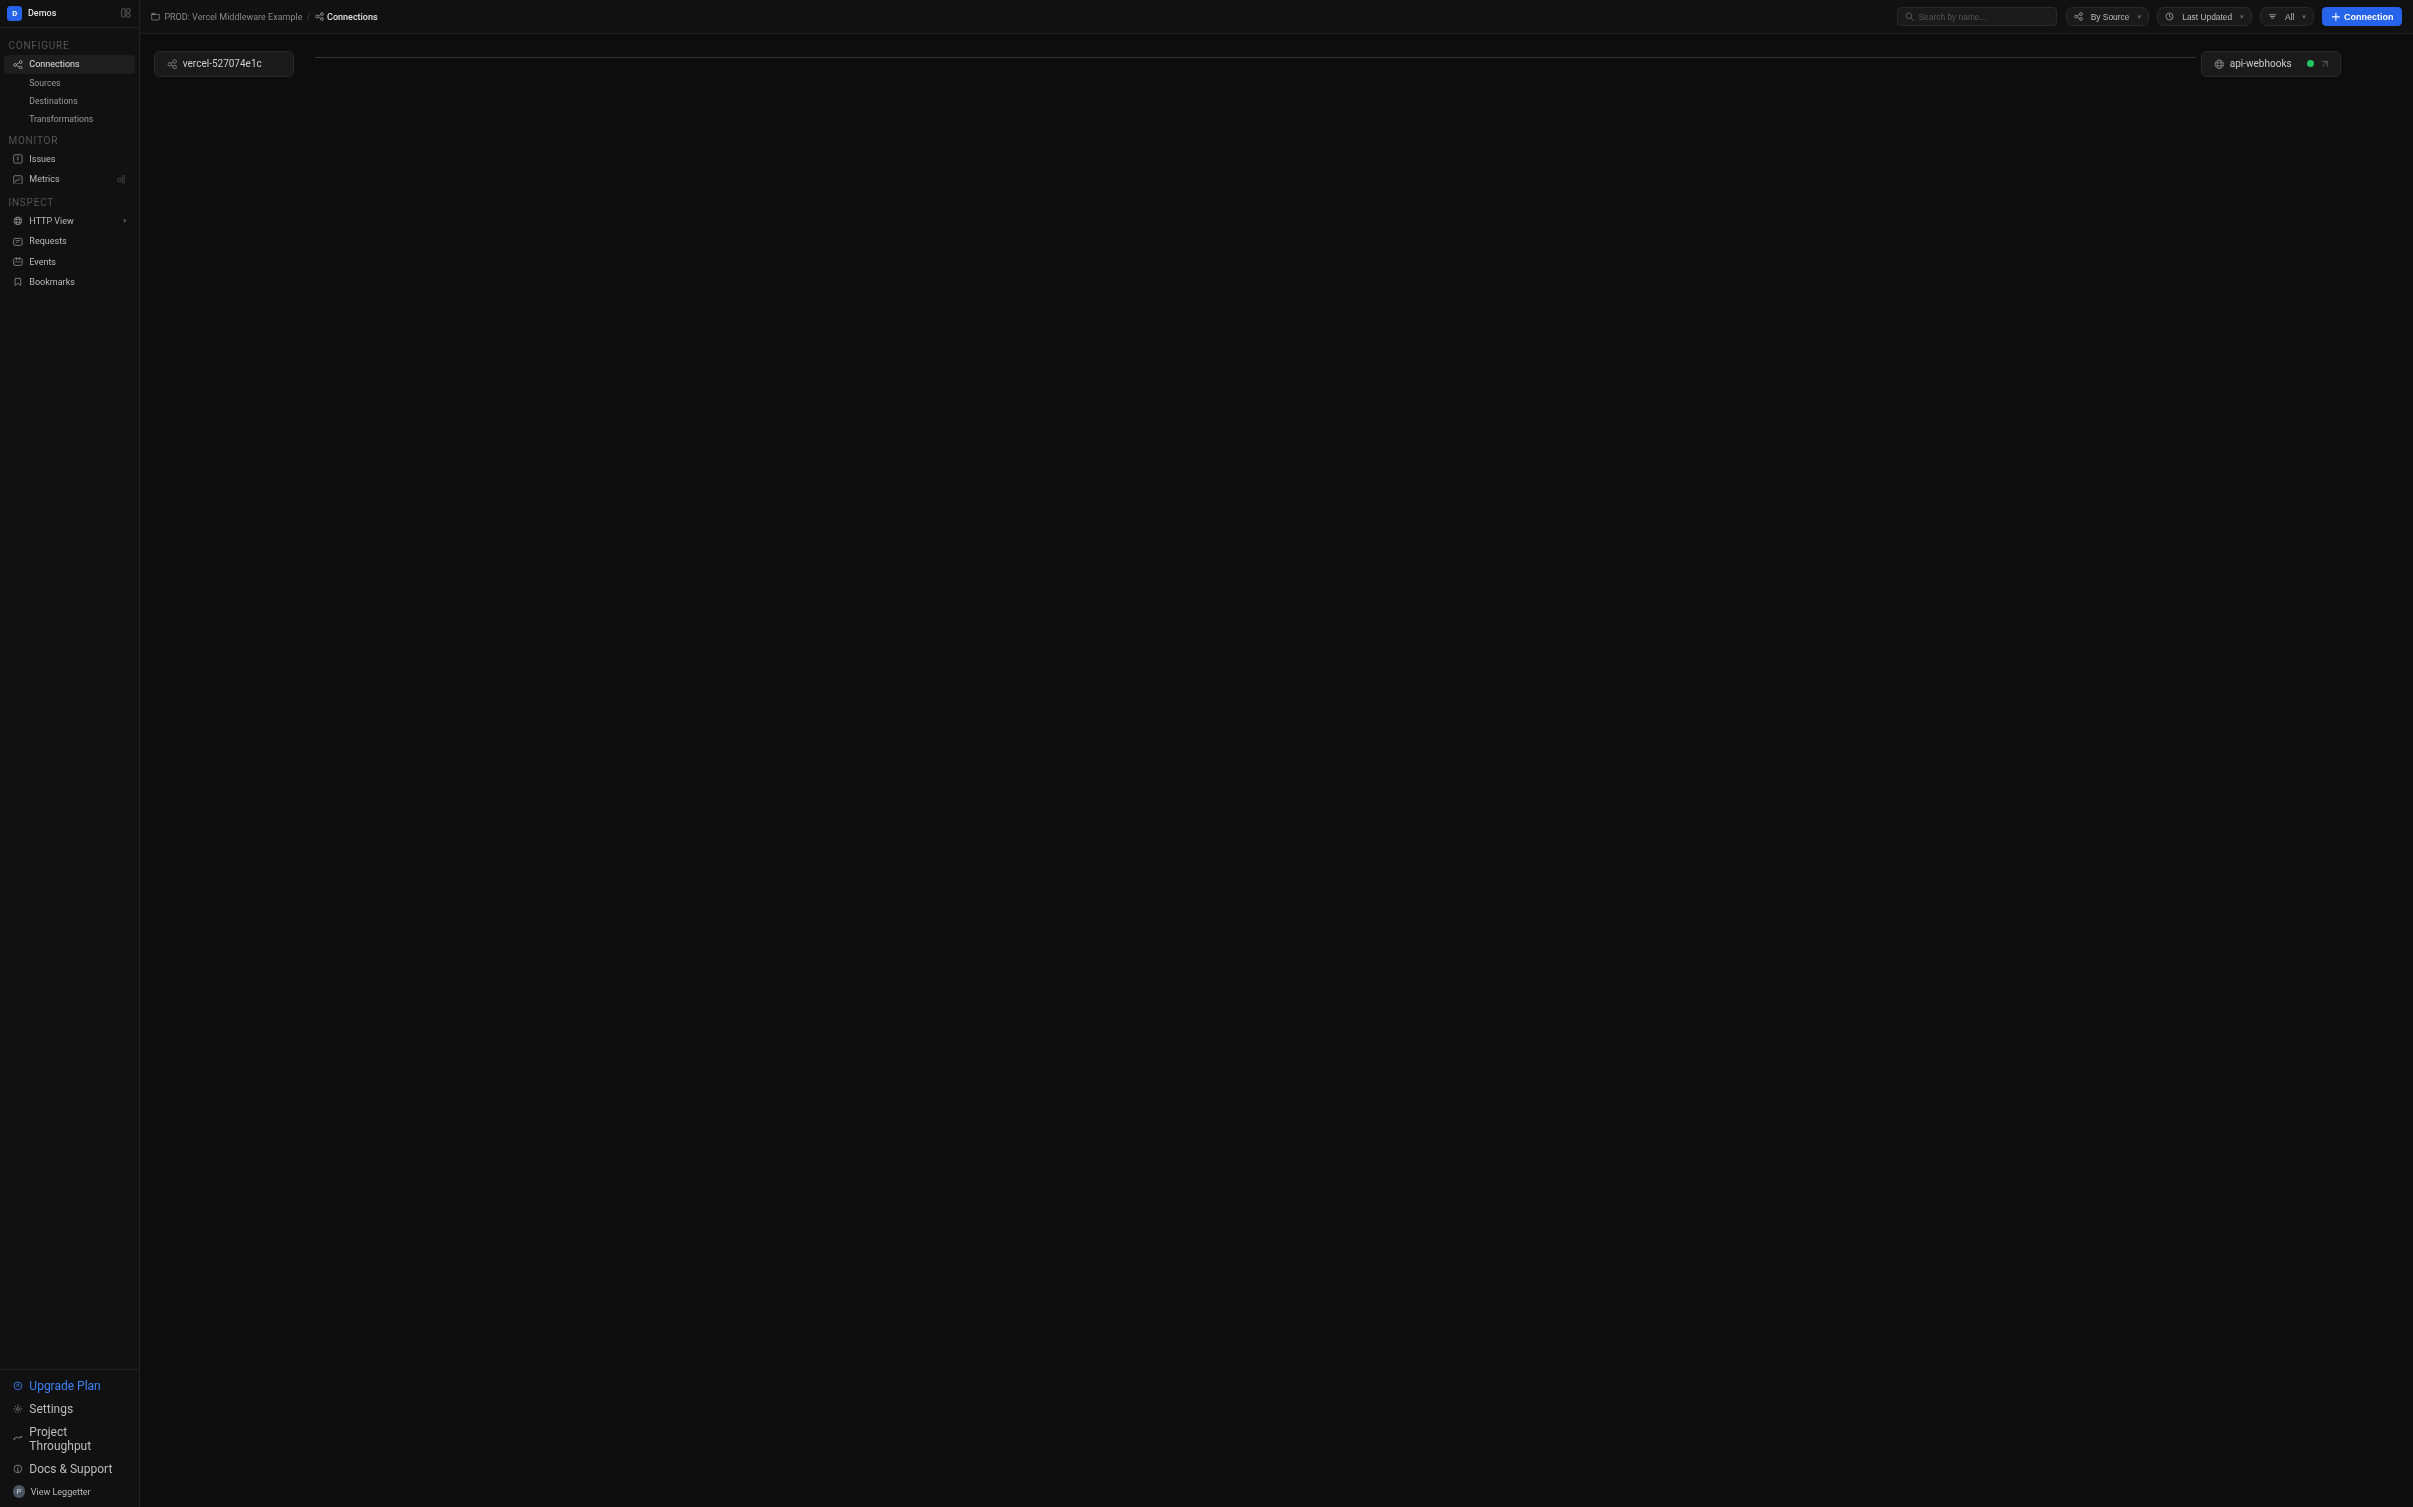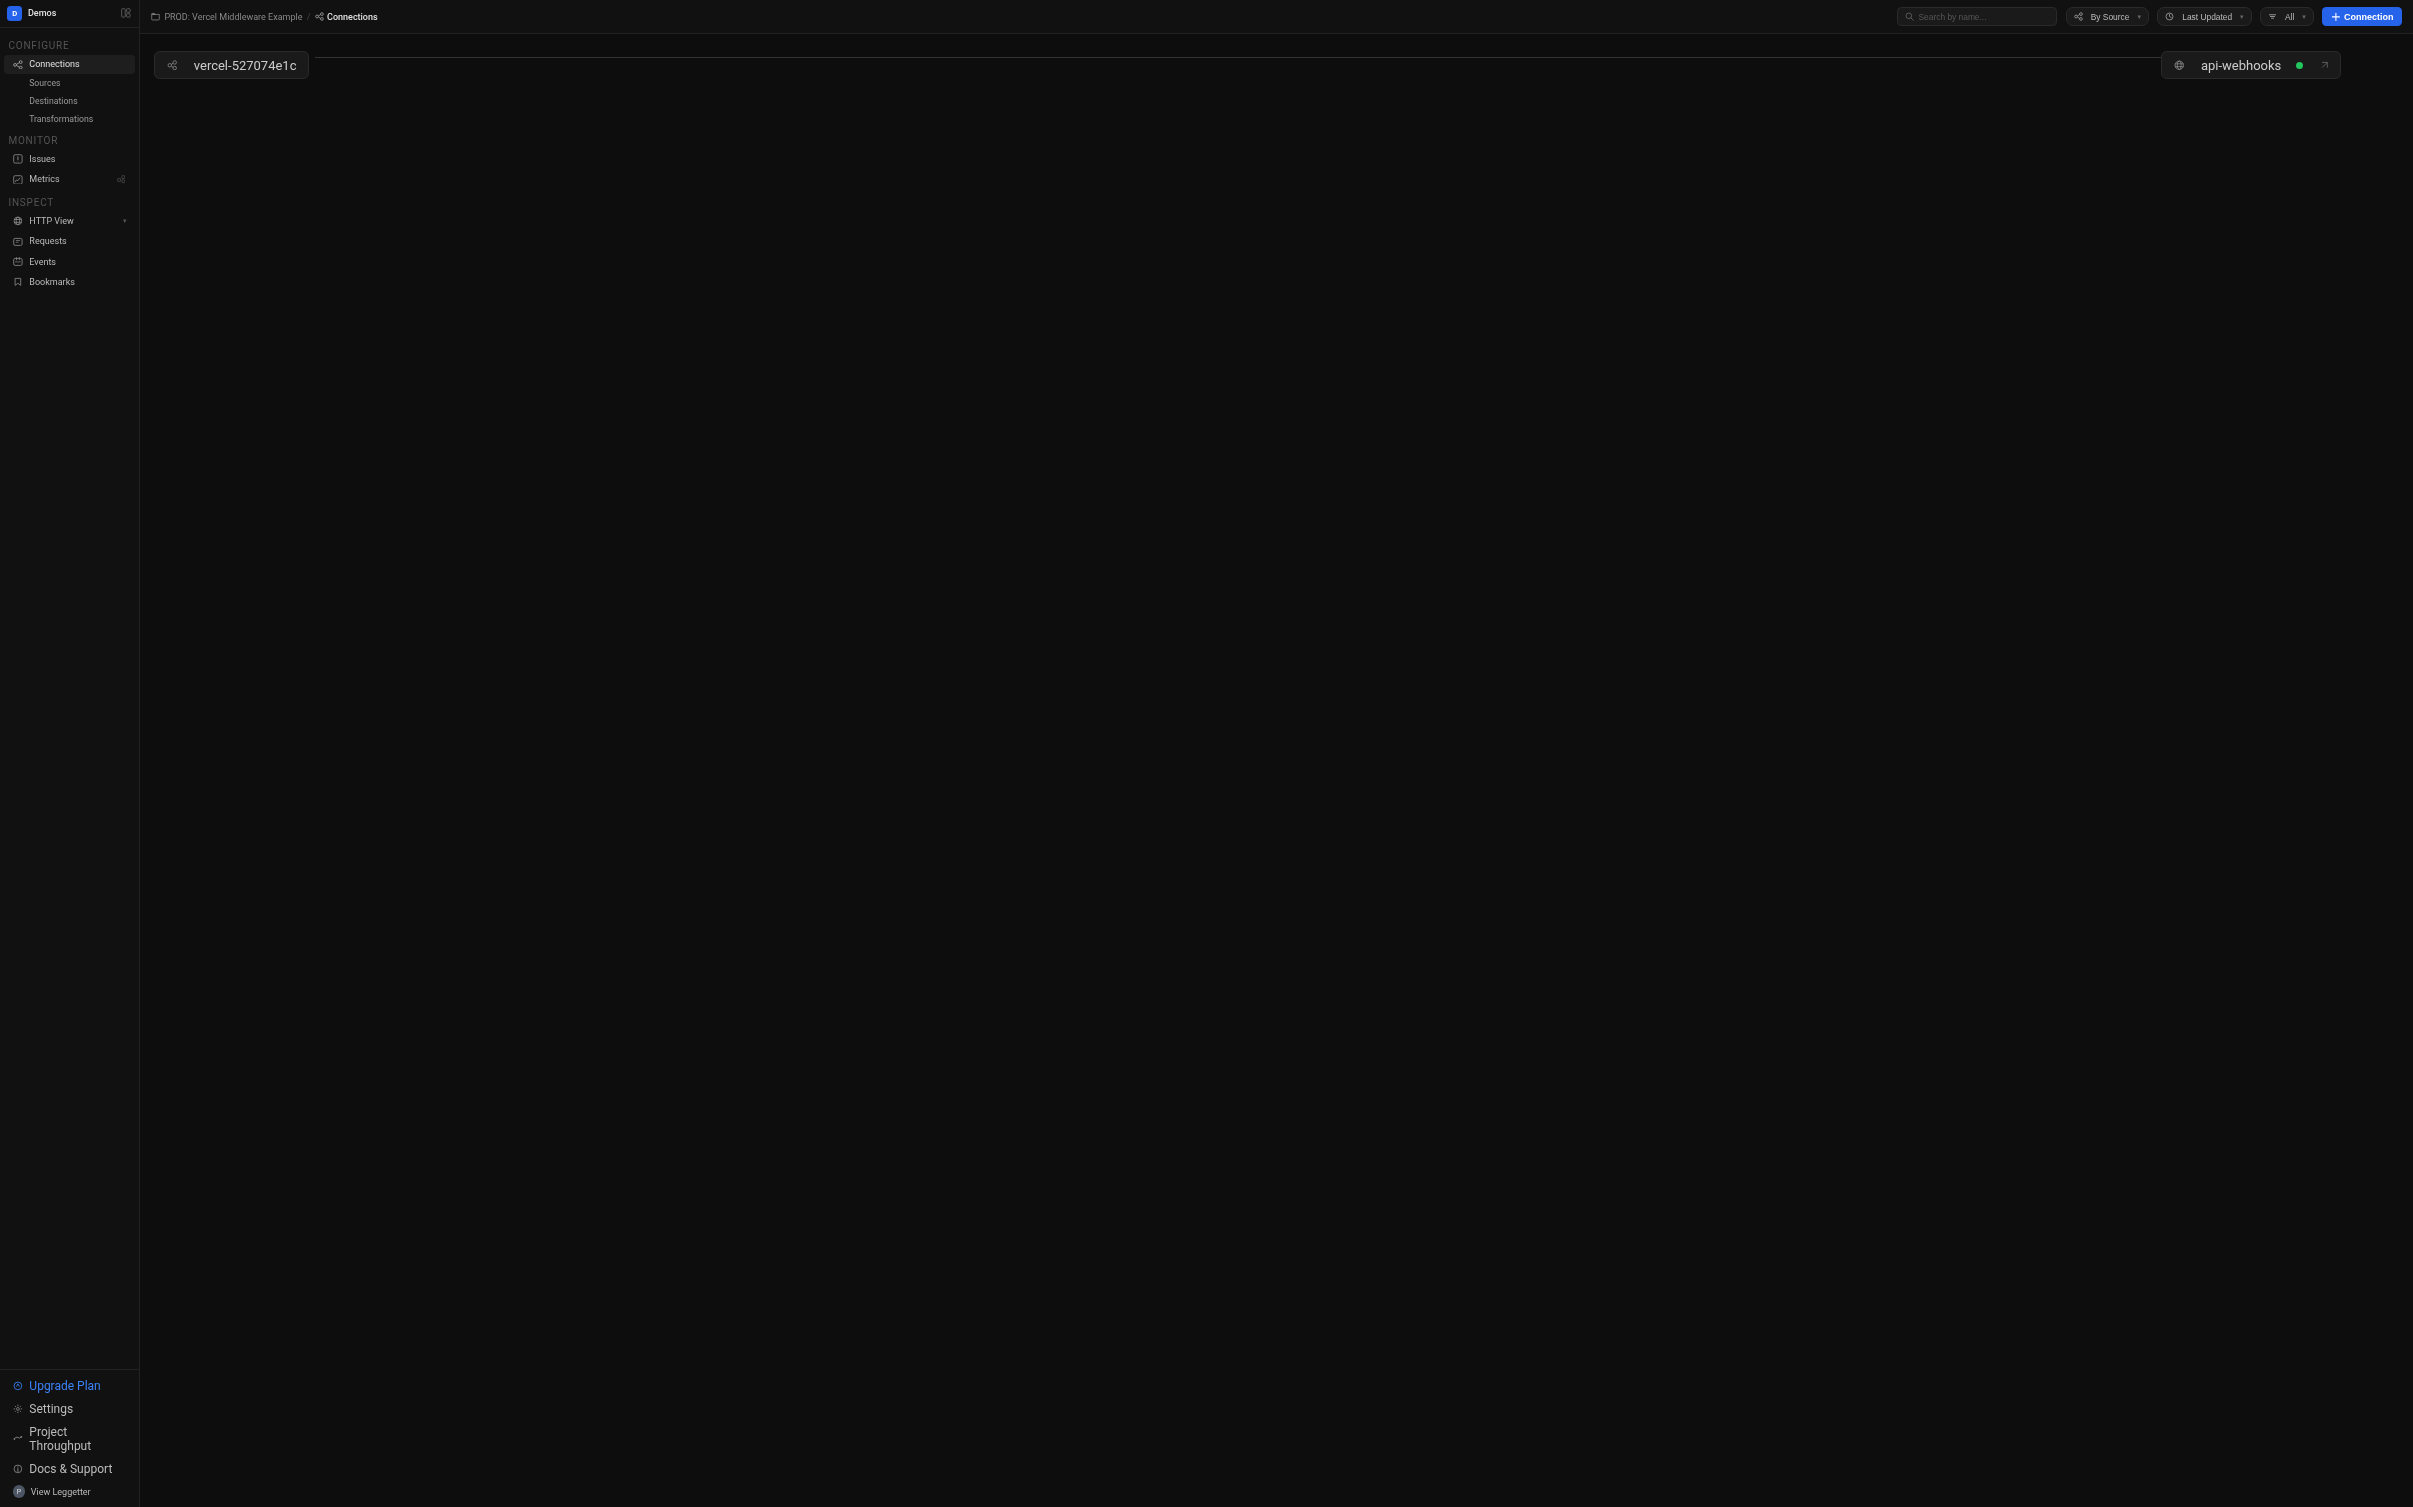--- a/index.html
+++ b/index.html
@@ -301,27 +301,27 @@
     .canvas {
       flex: 1;
       background: #0d0d0d;
       position: relative;
       overflow: hidden;
     }
 
     .connection-node {
       display: flex;
       align-items: center;
-      gap: 15px;
+      gap: 4px;
       background: #1a1a1a;
       border: 0.7px solid #2a2a2a;
       border-radius: 5.6px;
       padding: 5.6px 11.2px;
       cursor: pointer;
-      font-size: 13px;
+      font-size: 10px;
       color: #ccc;
       min-width: 140px;
     }
 
     .source-node {
       position: absolute;
       left: 14px;
       top: 17px;
     }
 

